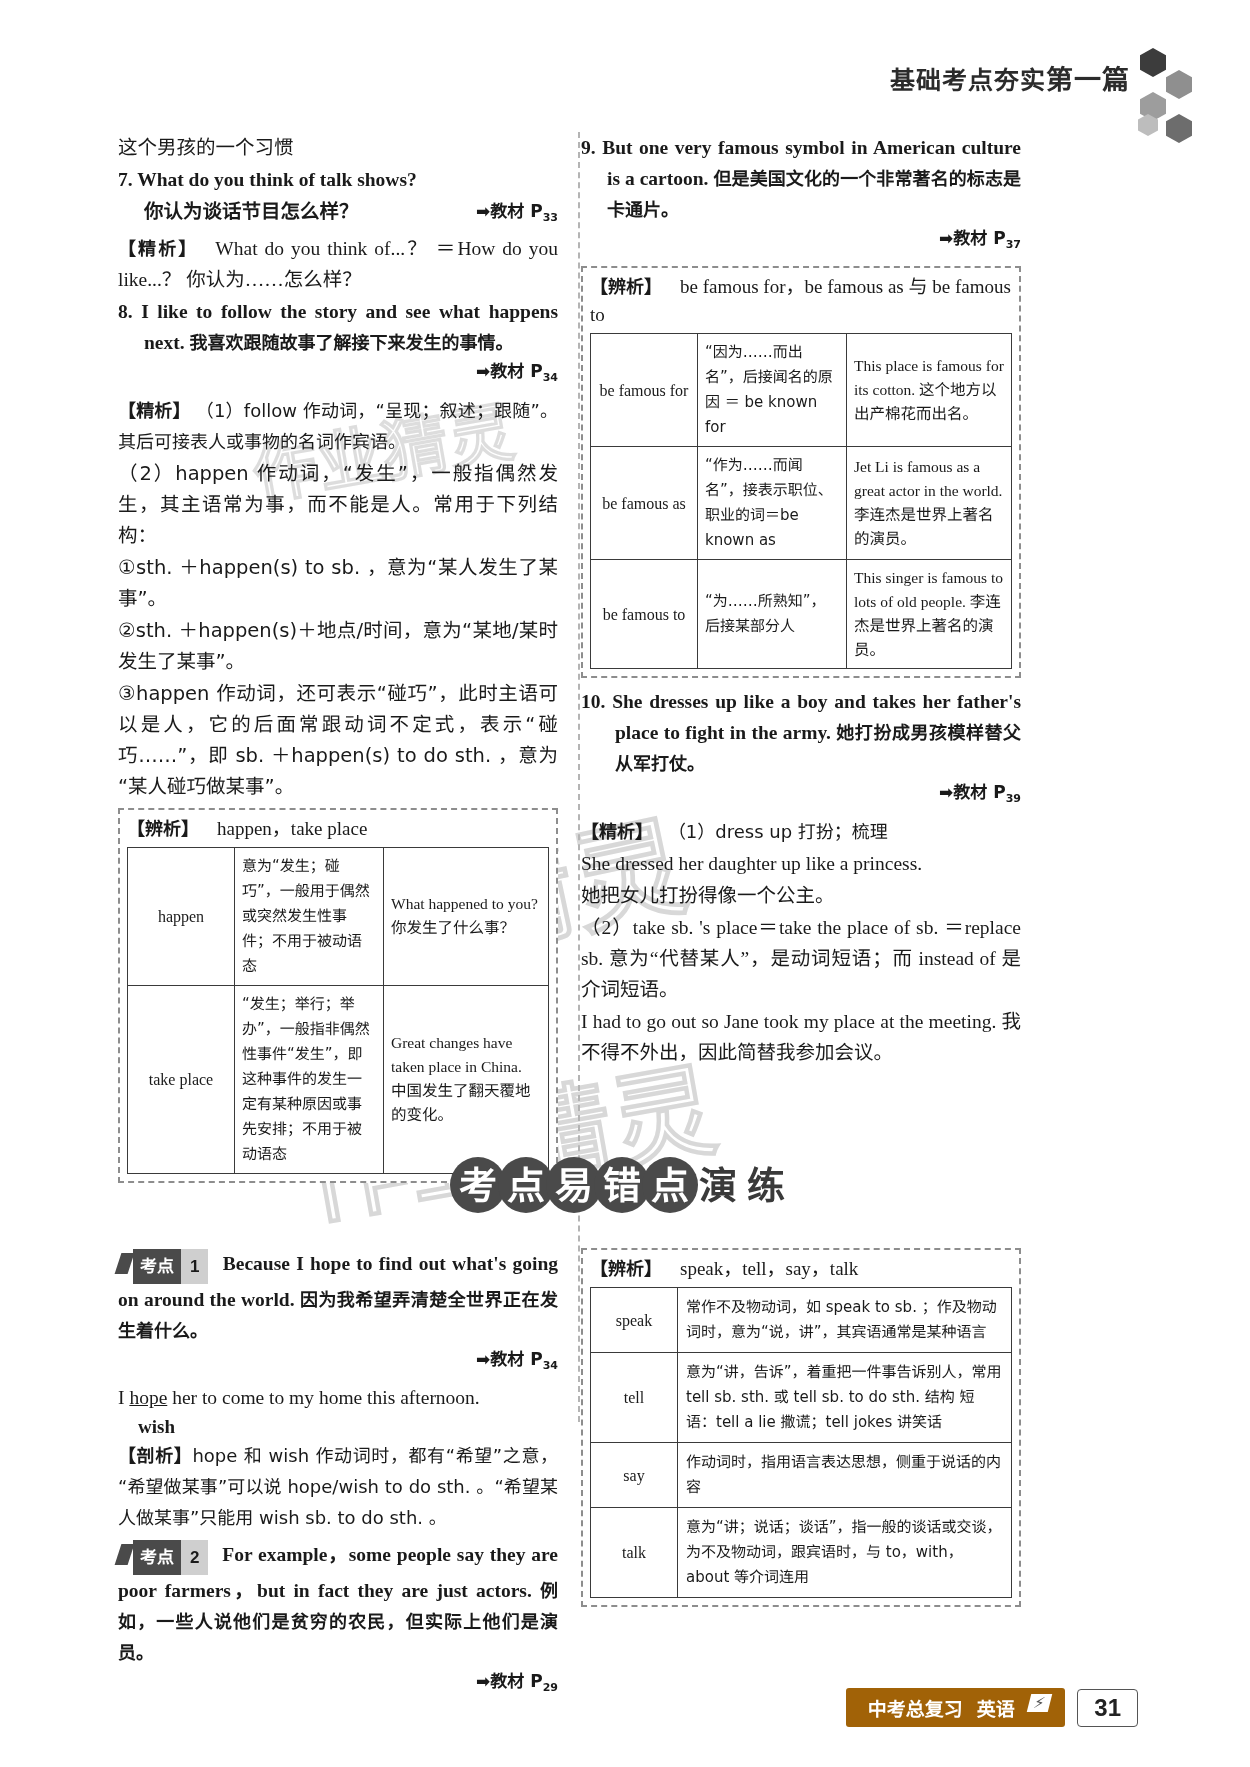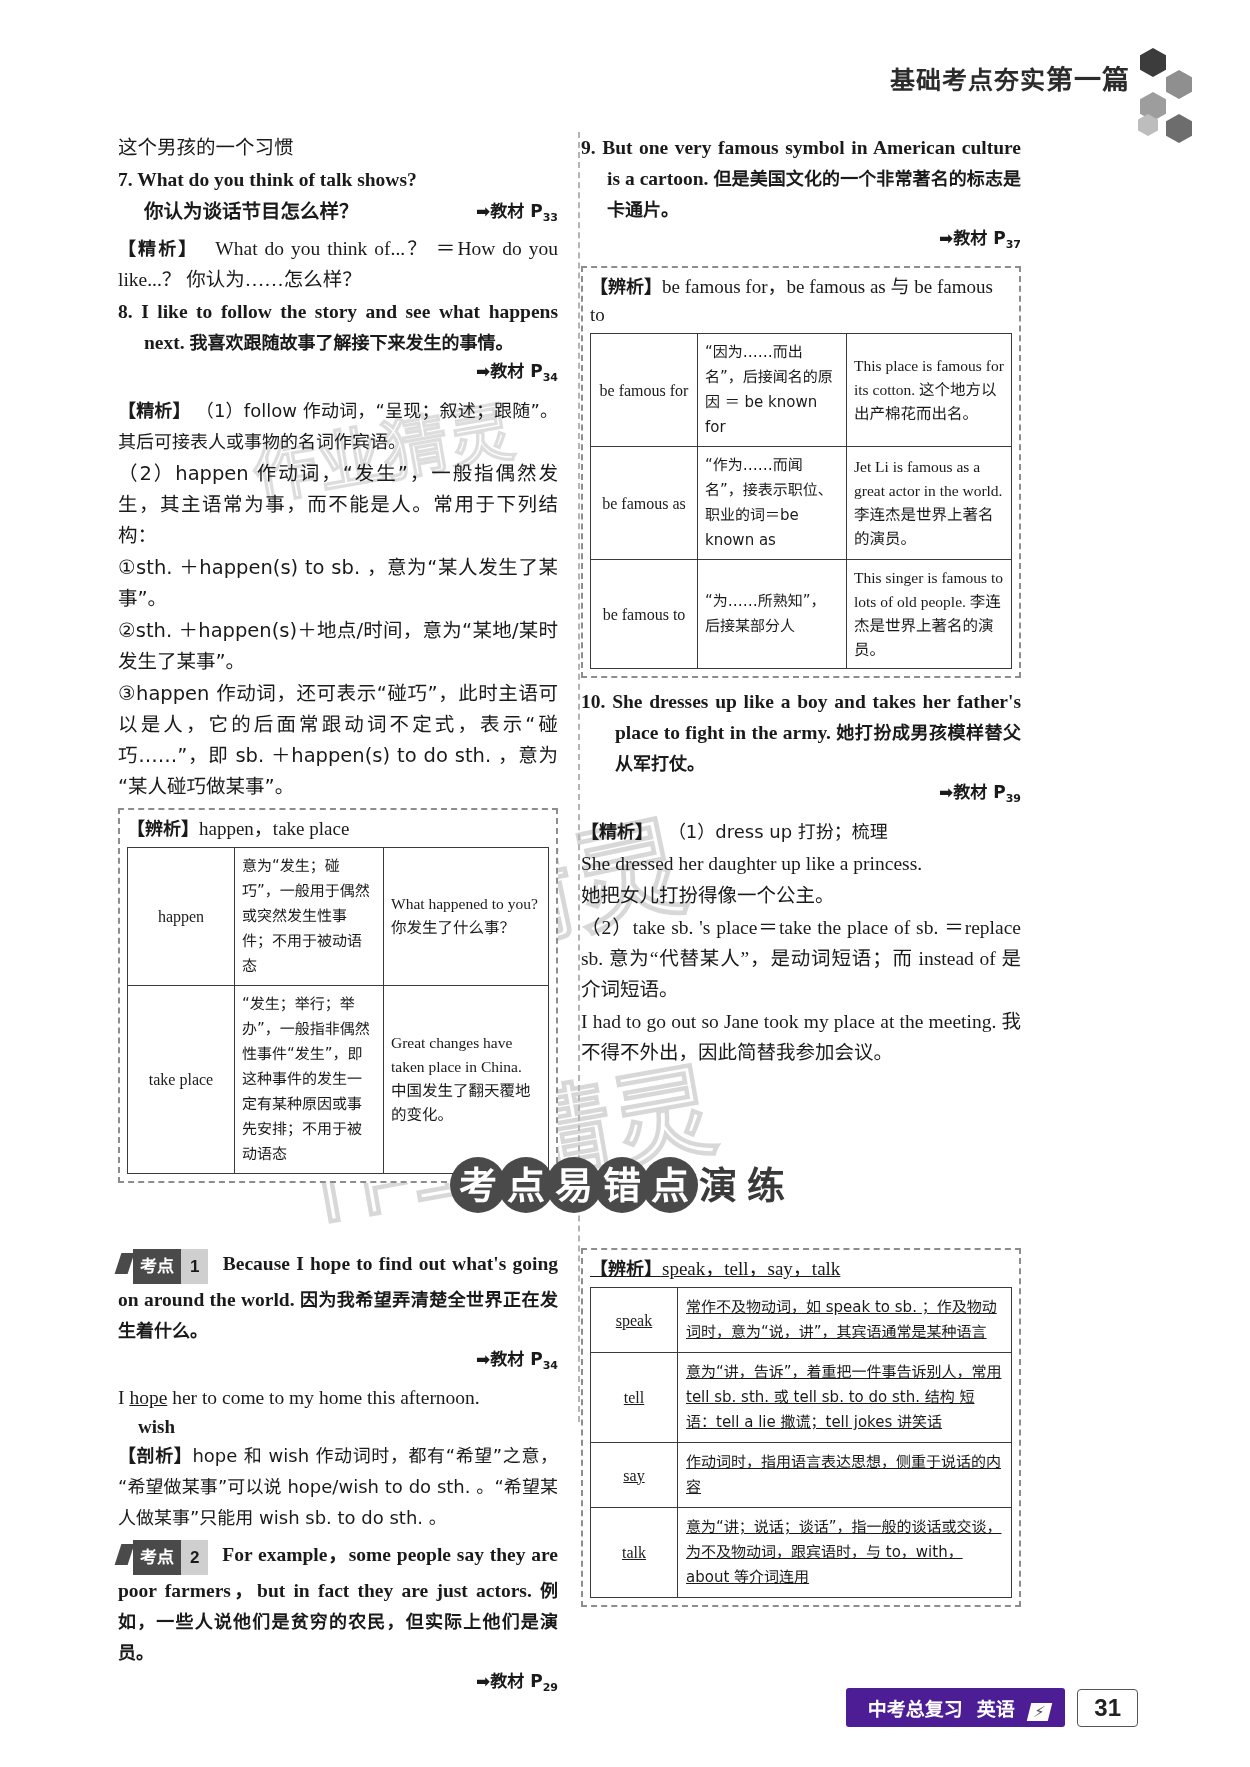--- a/index.html
+++ b/index.html
@@ -47,21 +47,21 @@
        font-size:17px;font-weight:bold;white-space:nowrap;}
   .ref .arrow{font-size:17px;}
   .ref sub{font-size:11px;}
   .hang{padding-left:26px;text-indent:-26px;}
   .clr{clear:both;height:0;}
 
   
   .bx{border:2px dashed #8d8d8d;padding:5px 7px 7px 7px;margin:6px 0 8px 0;background:#fff;}
   .bx-head{font-size:19px;line-height:28px;white-space:nowrap;}
   .bx-head .lbl{font-family:"DejaVu Sans","Liberation Sans",sans-serif;
-                font-weight:bold;font-size:18px;}
+                font-weight:bold;font-size:18px;margin-right:18px;}
   table.gt{border-collapse:collapse;width:100%;margin-top:4px;}
   table.gt td{border:1px solid #3a3a3a;padding:6px 7px;vertical-align:middle;
               font-size:16px;line-height:25px;}
   table.gt td.k{text-align:center;width:92px;font-size:16px;}
   table.gt td.cx{font-family:"DejaVu Sans","Liberation Sans",sans-serif;font-size:15px;line-height:25px;}
   table.gt td.ex{width:150px;font-size:15.5px;line-height:24px;}
   .mix{font-size:15.5px;line-height:25px;}
 
   
   table.gt.sp td{padding:7px 8px;}
@@ -85,24 +85,24 @@
             font-size:17px;padding:2px 7px;vertical-align:-2px;}
   .kd .knum{display:inline-block;background:#cfcfcf;color:#1a1a1a;
             font-family:"Liberation Sans","DejaVu Sans",sans-serif;font-weight:bold;
             font-size:17px;padding:2px 9px;vertical-align:-2px;}
   .u{text-decoration:underline;}
   .corr{display:block;font-weight:bold;font-size:19px;margin-left:20px;line-height:26px;}
 
   
   .footer{position:absolute;left:0;right:0;bottom:40px;height:44px;}
   .fbar{position:absolute;right:112px;bottom:0;display:flex;align-items:center;}
-  .fpill{background:#4c1d95;color:#ffffff;
+  .fpill{background:#a16207;color:#ffffff;
          font-family:"DejaVu Sans","Liberation Sans",sans-serif;font-weight:bold;
          font-size:19px;padding:6px 16px 6px 22px;border-radius:3px;white-space:nowrap;
-         display:flex;align-items:flex-end;gap:14px;}
+         display:flex;align-items:flex-start;gap:14px;}
   .fpill .logo{display:inline-block;background:#fff;color:#555;font-size:15px;
                padding:0 5px;transform:skewX(-14deg);font-weight:bold;}
   .fnum{border:1.5px solid #555;border-radius:4px;margin-left:12px;
         font-family:"Liberation Sans","DejaVu Sans",sans-serif;font-weight:bold;
         font-size:24px;padding:4px 16px;color:#222;}
 
   
   .wm{position:absolute;font-family:"DejaVu Sans","Liberation Sans",sans-serif;
       font-weight:bold;color:transparent;-webkit-text-stroke:1.2px #d8d8d8;
       pointer-events:none;user-select:none;white-space:nowrap;}
@@ -314,21 +314,21 @@
         <span class="cnb">例如，一些人说他们是贫穷的农民，但实际上他们是演员。</span>
       </p>
       <p class="t" style="text-align:right;margin-top:-4px;">
         <span class="ref" style="float:none;">
           <span class="arrow">➡教材 P</span><sub>29</sub>
         </span>
       </p>
     </div>
 
     <div class="col colR">
-      <div class="bx" style="margin-top:0;text-decoration:underline;">
+      <div class="bx" style="margin-top:0;">
         <div class="bx-head">
           <span class="lbl">【辨析】</span><span>speak，tell，say，talk</span>
         </div>
         <table class="gt sp">
           <tbody>
             <tr>
               <td class="k">speak</td>
               <td class="cx">常作不及物动词，如 speak to sb. ；作及物动词时，意为“说，讲”，其宾语通常是某种语言</td>
             </tr>
             <tr>

